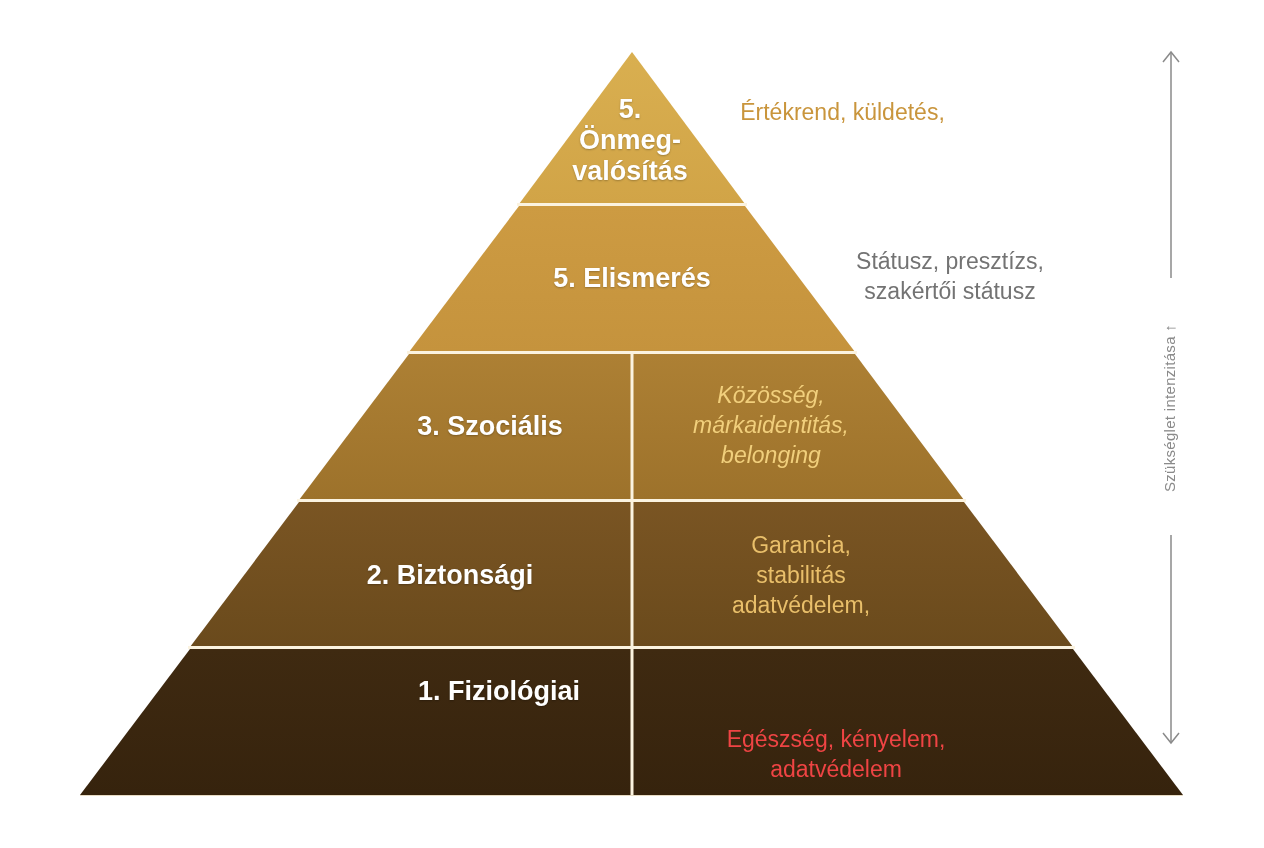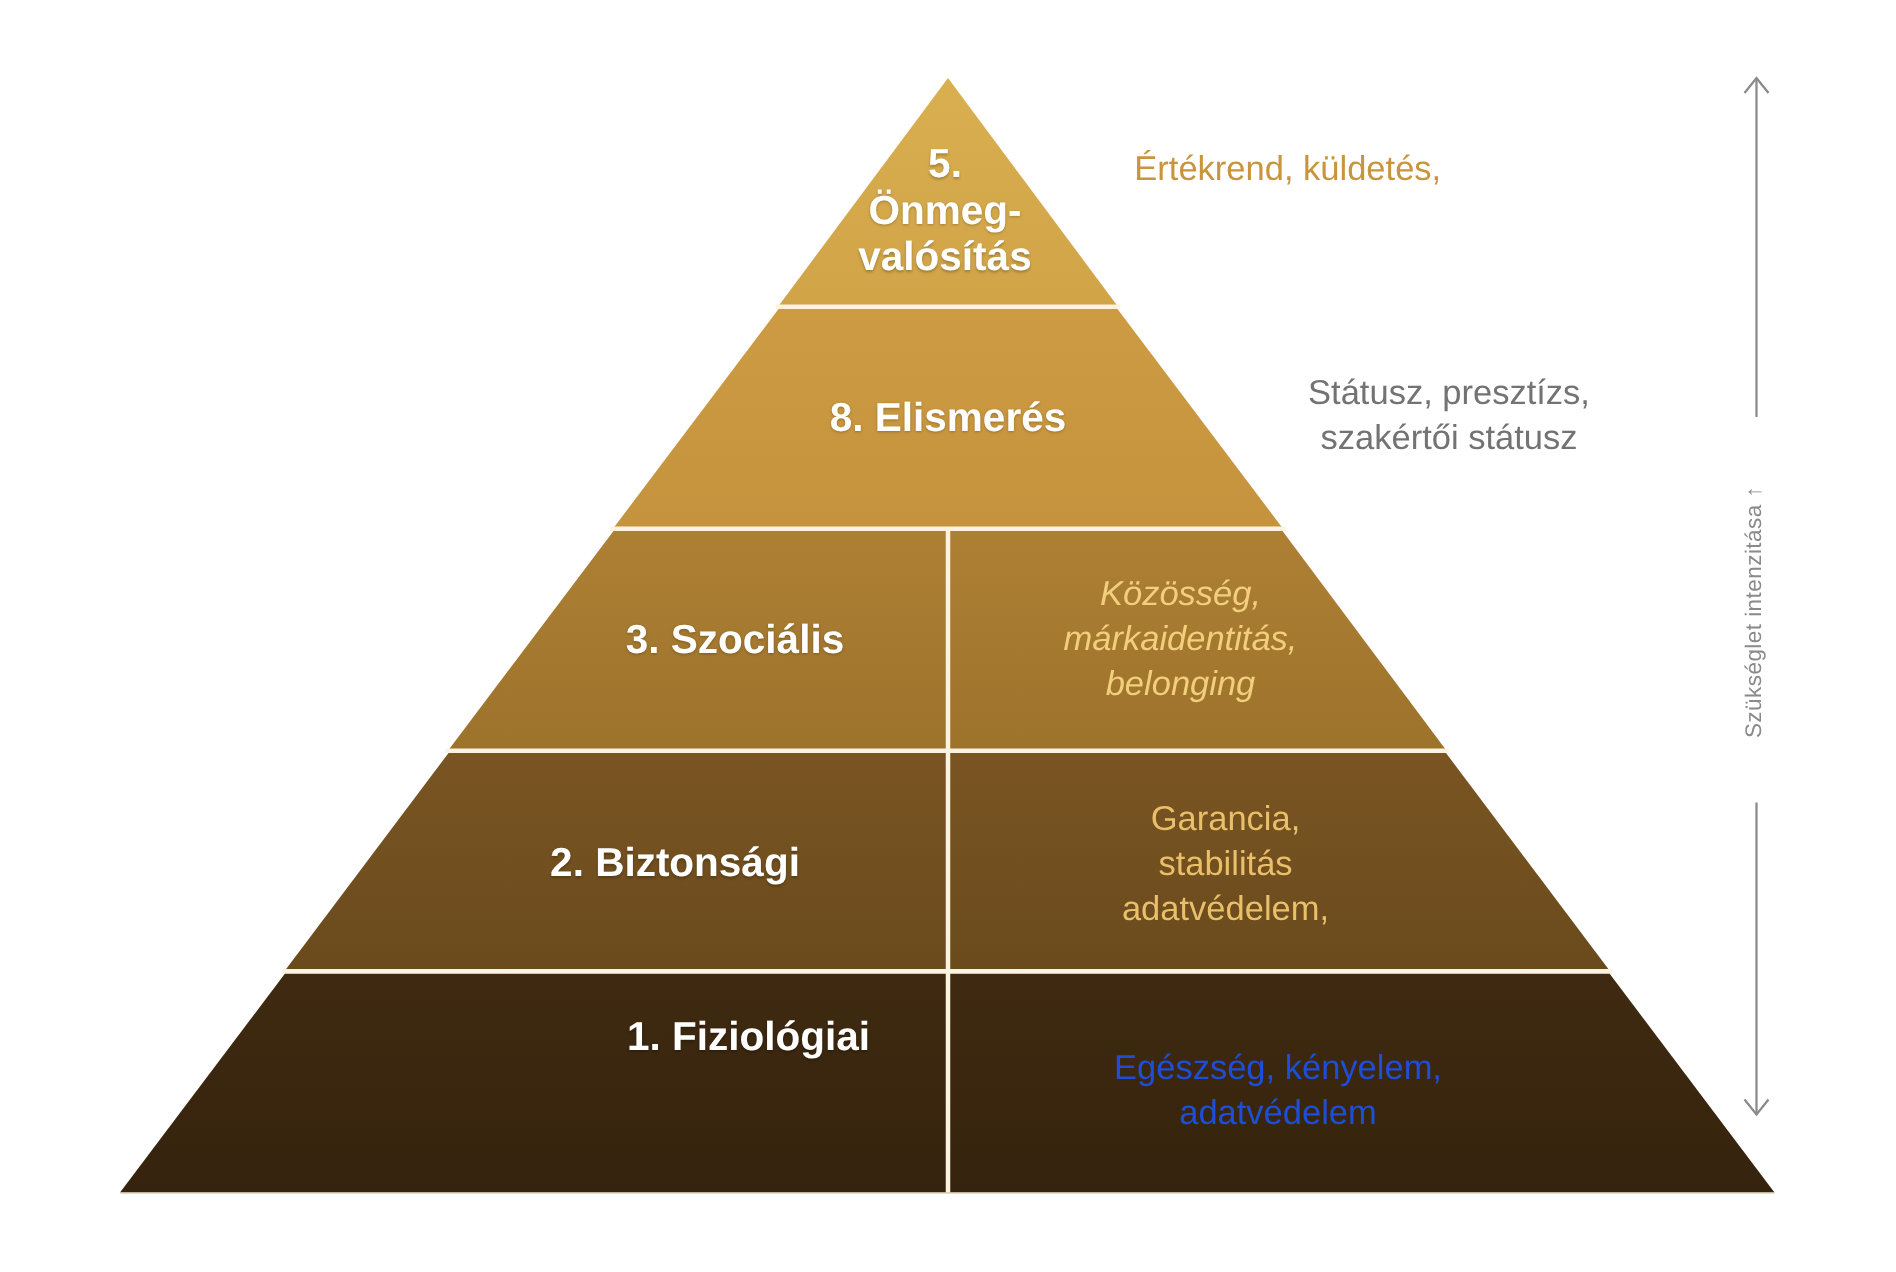--- a/index.html
+++ b/index.html
@@ -1,19 +1,19 @@
 <!DOCTYPE html>
 <html><head>
 <meta charset="utf-8">
 <style>
   html, body { margin:0; padding:0; background:#ffffff; }
   body { width:1264px; height:848px; position:relative; overflow:hidden; font-family:"Liberation Sans", sans-serif; }
   svg { position:absolute; left:0; top:0; }
   .lbl { position:absolute; color:#ffffff; font-weight:bold; text-align:center; font-size:27px; line-height:31px; text-shadow:0 1px 2px rgba(0,0,0,0.25); }
-  .desc { position:absolute; text-align:center; font-size:23px; line-height:30px;margin-left:16px; }
+  .desc { position:absolute; text-align:center; font-size:23px; line-height:30px; }
   .axis-label { position:absolute; font-size:15px; color:#8a8a8a; transform:rotate(-90deg); transform-origin:center; white-space:nowrap; letter-spacing:0.3px; }
 </style>
 </head>
 <body>
 
 <svg width="1264" height="848" viewBox="0 0 1264 848">
   <defs>
     <linearGradient id="g5" x1="0" y1="0" x2="0" y2="1">
         <stop offset="0" stop-color="#d9af50"></stop>
         <stop offset="1" stop-color="#d1a447"></stop>
@@ -61,21 +61,21 @@
 <div class="lbl" style="left:560px; top:94px; width:140px;">
   <div>5.</div>
   <div>Önmeg-</div>
   <div>valósítás</div>
 </div>
 <div class="desc" style="left:700px; top:97px; width:285px; color:#c9953c;">
   <div>Értékrend, küldetés,</div>
 </div>
 
 <div class="lbl" style="left:500px; top:263px; width:264px;">
-  <div>8. Elismerés</div>
+  <div>5. Elismerés</div>
 </div>
 <div class="desc" style="left:815px; top:246px; width:270px; color:#737373;">
   <div>Státusz, presztízs,</div>
   <div>szakértői státusz</div>
 </div>
 
 <div class="lbl" style="left:360px; top:411px; width:260px;">
   <div>3. Szociális</div>
 </div>
 <div class="desc" style="left:636px; top:380px; width:270px; color:#f1cf7c;font-style:italic;">
@@ -89,18 +89,18 @@
 </div>
 <div class="desc" style="left:666px; top:530px; width:270px; color:#e9bf6a;">
   <div>Garancia,</div>
   <div>stabilitás</div>
   <div>adatvédelem,</div>
 </div>
 
 <div class="lbl" style="left:270px; top:676px; width:310px;text-align:right;">
   <div>1. Fiziológiai</div>
 </div>
-<div class="desc" style="left:686px; top:696px; width:300px; color:#1d4ed8;">
+<div class="desc" style="left:686px; top:724px; width:300px; color:#ef4444;">
   <div>Egészség, kényelem,</div>
   <div>adatvédelem</div>
 </div>
 
 <div class="axis-label" style="left:1081px; top:398px; width:180px; height:20px; text-align:center;">Szükséglet intenzitása ↑</div>
 
 </body></html>

